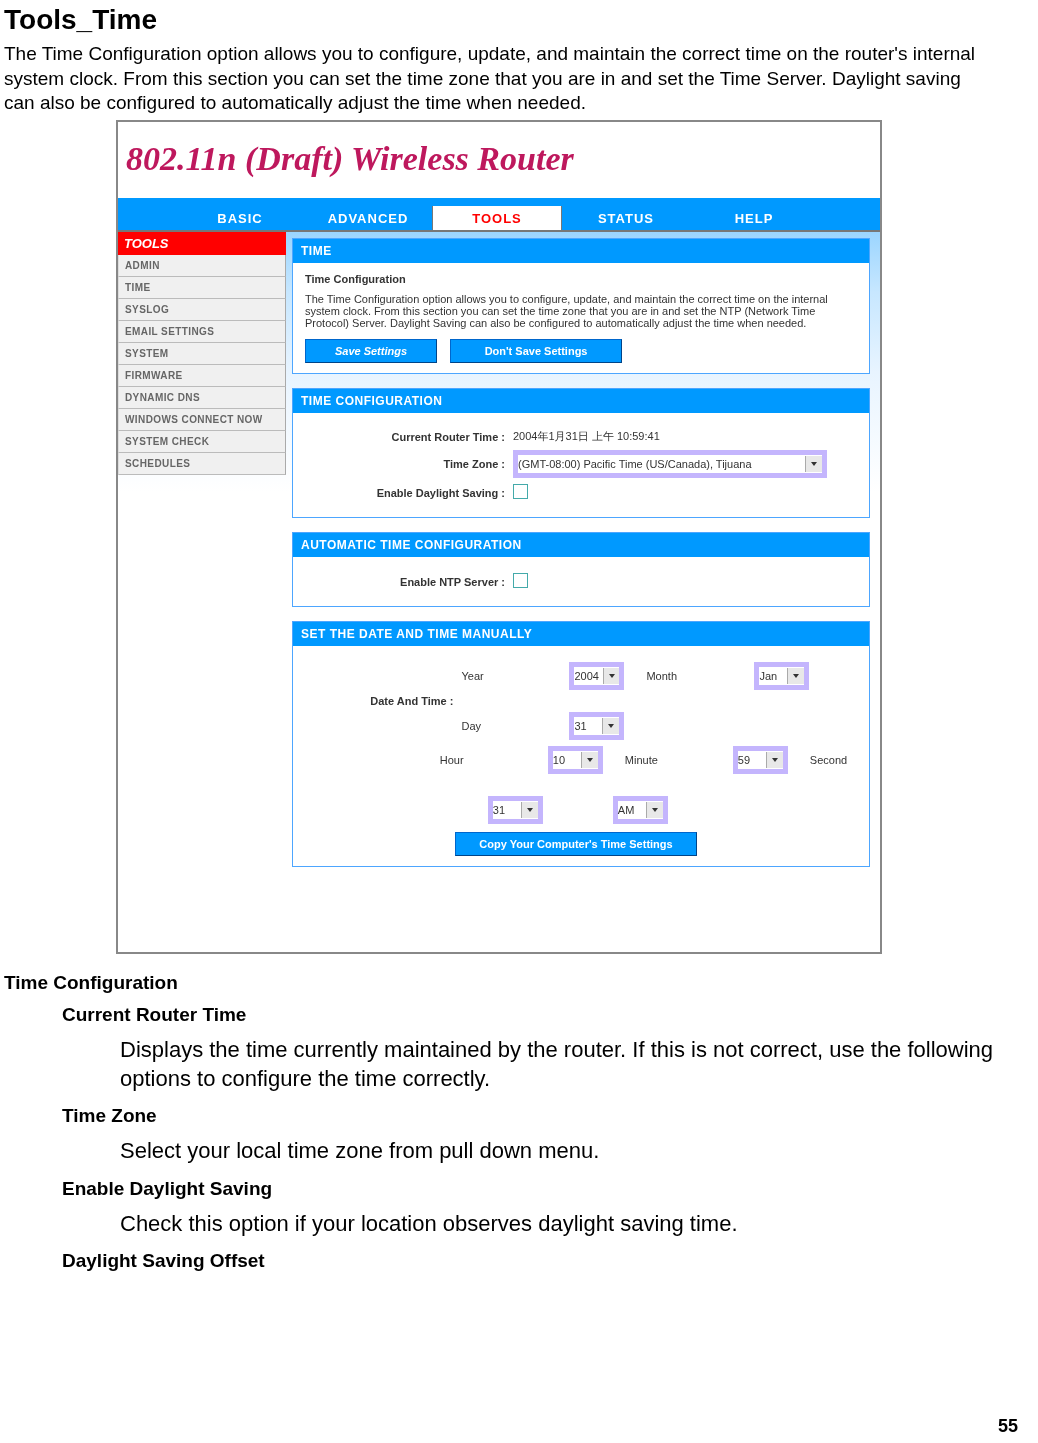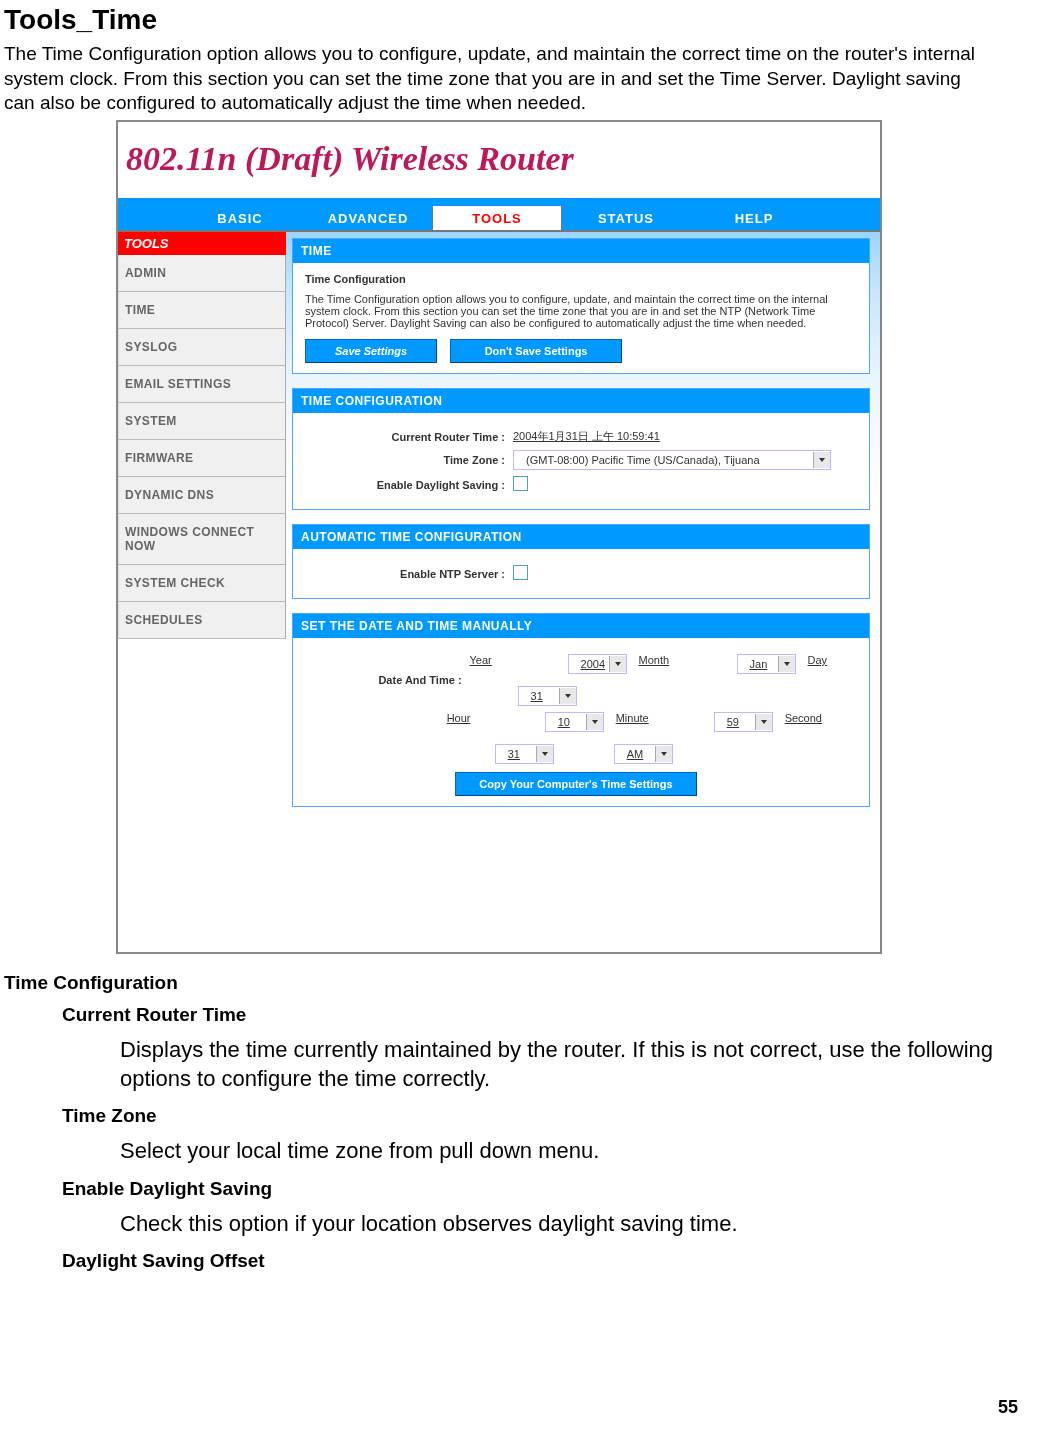--- a/index.html
+++ b/index.html
@@ -33,21 +33,21 @@
     padding-left: 58px;
   }
   .doc-p3 {
     font-size: 22px;
     margin: 0 0 12px 0;
     padding-left: 116px;
     line-height: 1.3;
   }
   .page-num {
     position: fixed;
-    bottom: 25px;
+    bottom: 6px;
     right: 20px;
     font-weight: bold;
     font-size: 18px;
   }
 
   
   .router-shot {
     width: 762px;
     margin: 0 auto 8px auto;
     border: 2px solid #888;
@@ -110,22 +110,22 @@
     font-weight: bold;
     font-size: 13px;
     padding: 4px 6px;
     font-style: italic;
   }
   .side-item {
     background: #f0f0f0;
     border-bottom: 1px solid #bbb;
     border-left: 1px solid #ddd;
     border-right: 1px solid #aaa;
-    padding: 11px 6px;
-    font-size: 12px;
+    padding: 5px 6px;
+    font-size: 10px;
     color: #666;
     font-weight: bold;
     letter-spacing: 0.4px;
   }
   .router-main {
     flex: 1;
     padding: 6px 10px 10px 6px;
   }
   .panel {
     background: #fff;
@@ -174,29 +174,28 @@
   }
   .form-label {
     width: 200px;
     text-align: right;
     font-weight: bold;
     padding-right: 8px;
     font-size: 11px;
   }
   .form-val {
     font-size: 11px;
-    text-decoration: underline;
   }
   .drop {
-    border: 1px solid #c4b5fd;
+    border: 5px solid #c4b5fd;
     background: #fff;
     height: 18px;
     display:inline-flex;
     align-items:center;
-    padding: 0 0 0 12px;
+    padding: 0 0 0 0;
     font-size: 11px;
   }
   .drop-caret {
     width: 16px;
     height: 16px;
     margin-left: 4px;
     background: #e8e8e8;
     border-left: 1px solid #aaa;
     display:flex;
     align-items:center;
@@ -214,22 +213,23 @@
     background: #fff;
     display:inline-block;
   }
   .copy-btn-row {
     display:flex;
     justify-content:center;
     margin-top:8px;
   }
   .dt-row .form-val {
     display:flex;
-    gap:12px;
+    gap:22px;
     flex-wrap:wrap;
+    align-items:center;
   }
   .dt-lbl { font-size:11px; min-width:38px; }
   .dropsmall { width: 45px; justify-content: space-between; margin-left: 48px; }
 </style>
 </head>
 <body>
 
 <div class="doc-h1">Tools_Time</div>
 <p class="doc-p">The Time Configuration option allows you to configure, update, and maintain the correct time on the router's internal system clock. From this section you can set the time zone that you are in and set the Time Server. Daylight saving can also be configured to automatically adjust the time when needed.</p>
 

